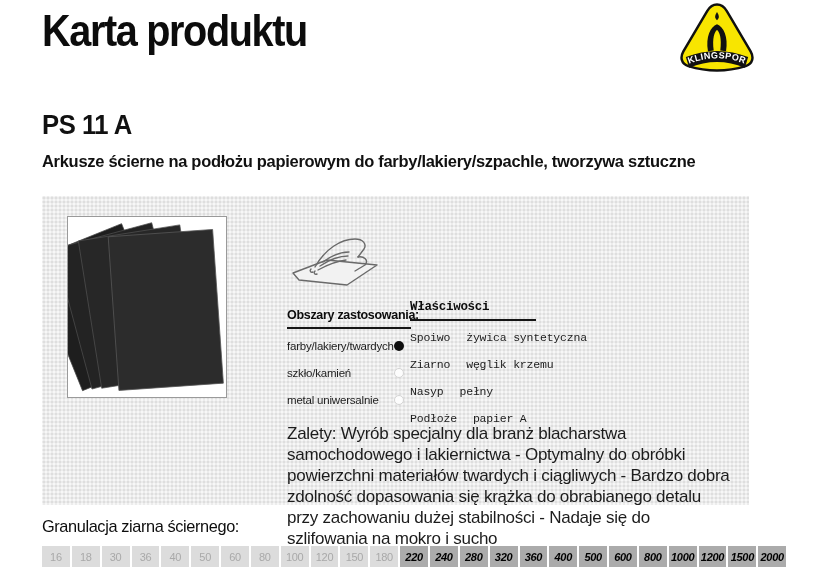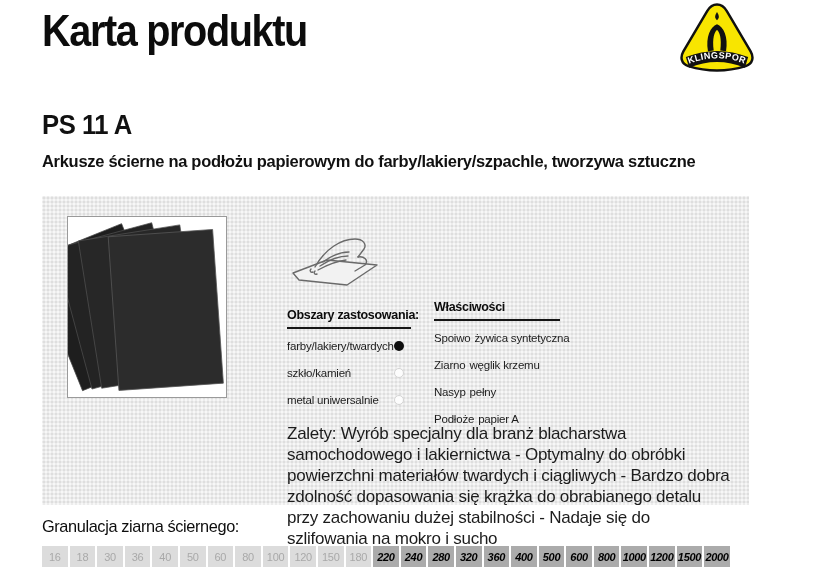--- a/index.html
+++ b/index.html
@@ -33,48 +33,48 @@
     background-size:4px 4px; background-position:0 0, 2px 2px;
   }
   .photo-box {
     position:absolute; left:25px; top:20px; width:160px; height:182px;
     background:#fff; border:1px solid #9a9a9a;
   }
   .photo-box svg { width:100%; height:100%; display:block; }
   .hand-icon { position:absolute; left:243px; top:33px; width:105px; height:68px; }
   .col { position:absolute; top:104px; }
   .col-apps { left:245px; width:124px;margin-top:8px; }
-  .col-props { left:392px; width:200px; }
+  .col-props { left:368px; width:200px;font-family:Liberation Mono, monospace; }
   .col-header {
     font-size:12.5px; font-weight:bold; letter-spacing:-0.3px; white-space:nowrap; color:#0c0c0c;
   }
   .col-rule { height:2px; background:#151515; margin-top:5px; }
   .col-apps .col-rule { width:124px; }
   .col-props .col-rule { width:126px; }
   .rows { margin-top:3px; }
   .app-row, .prop-row {
     height:27px; display:flex; align-items:center; white-space:nowrap;
     font-size:11.5px; letter-spacing:-0.2px; color:#1c1c1c;
   }
   .app-row { justify-content:space-between; width:124px; }
   .dot { width:10px; height:10px; border-radius:50%; flex:0 0 auto; margin-right:7px; }
   .dot.filled { background:#0d0d0d; }
   .dot.open { background:#fdfdfd; border:1px solid #d4d4d4; }
-  .prop-name { margin-right:4px; }
+  .prop-name { margin-right:16px; }
   .advantages {
     position:absolute; left:245px; top:227px; width:447px;
     font-size:17px; letter-spacing:-0.25px; line-height:21px; color:#1c1c1c;
   }
   .grit-label {
     position:absolute; left:42px; top:517px;
     font-size:17px; letter-spacing:-0.4px; color:#0e0e0e;
     transform:scaleX(0.96); transform-origin:0 50%; white-space:nowrap;
   }
   .grit-row {
-    position:absolute; left:42px; top:546px; width:688px; height:21px;
+    position:absolute; left:42px; top:546px; width:744px; height:21px;
     display:flex; gap:2px;
   }
   .cell {
     flex:1 1 0; display:flex; align-items:center; justify-content:center;
     font-size:11px; letter-spacing:-0.3px;
   }
   .cell.off { background:#dcdcdc; color:#a9a9a9; }
   .cell.on  { background:#ababab; color:#000; font-weight:bold;font-style:italic; }
 </style>
 </head>

